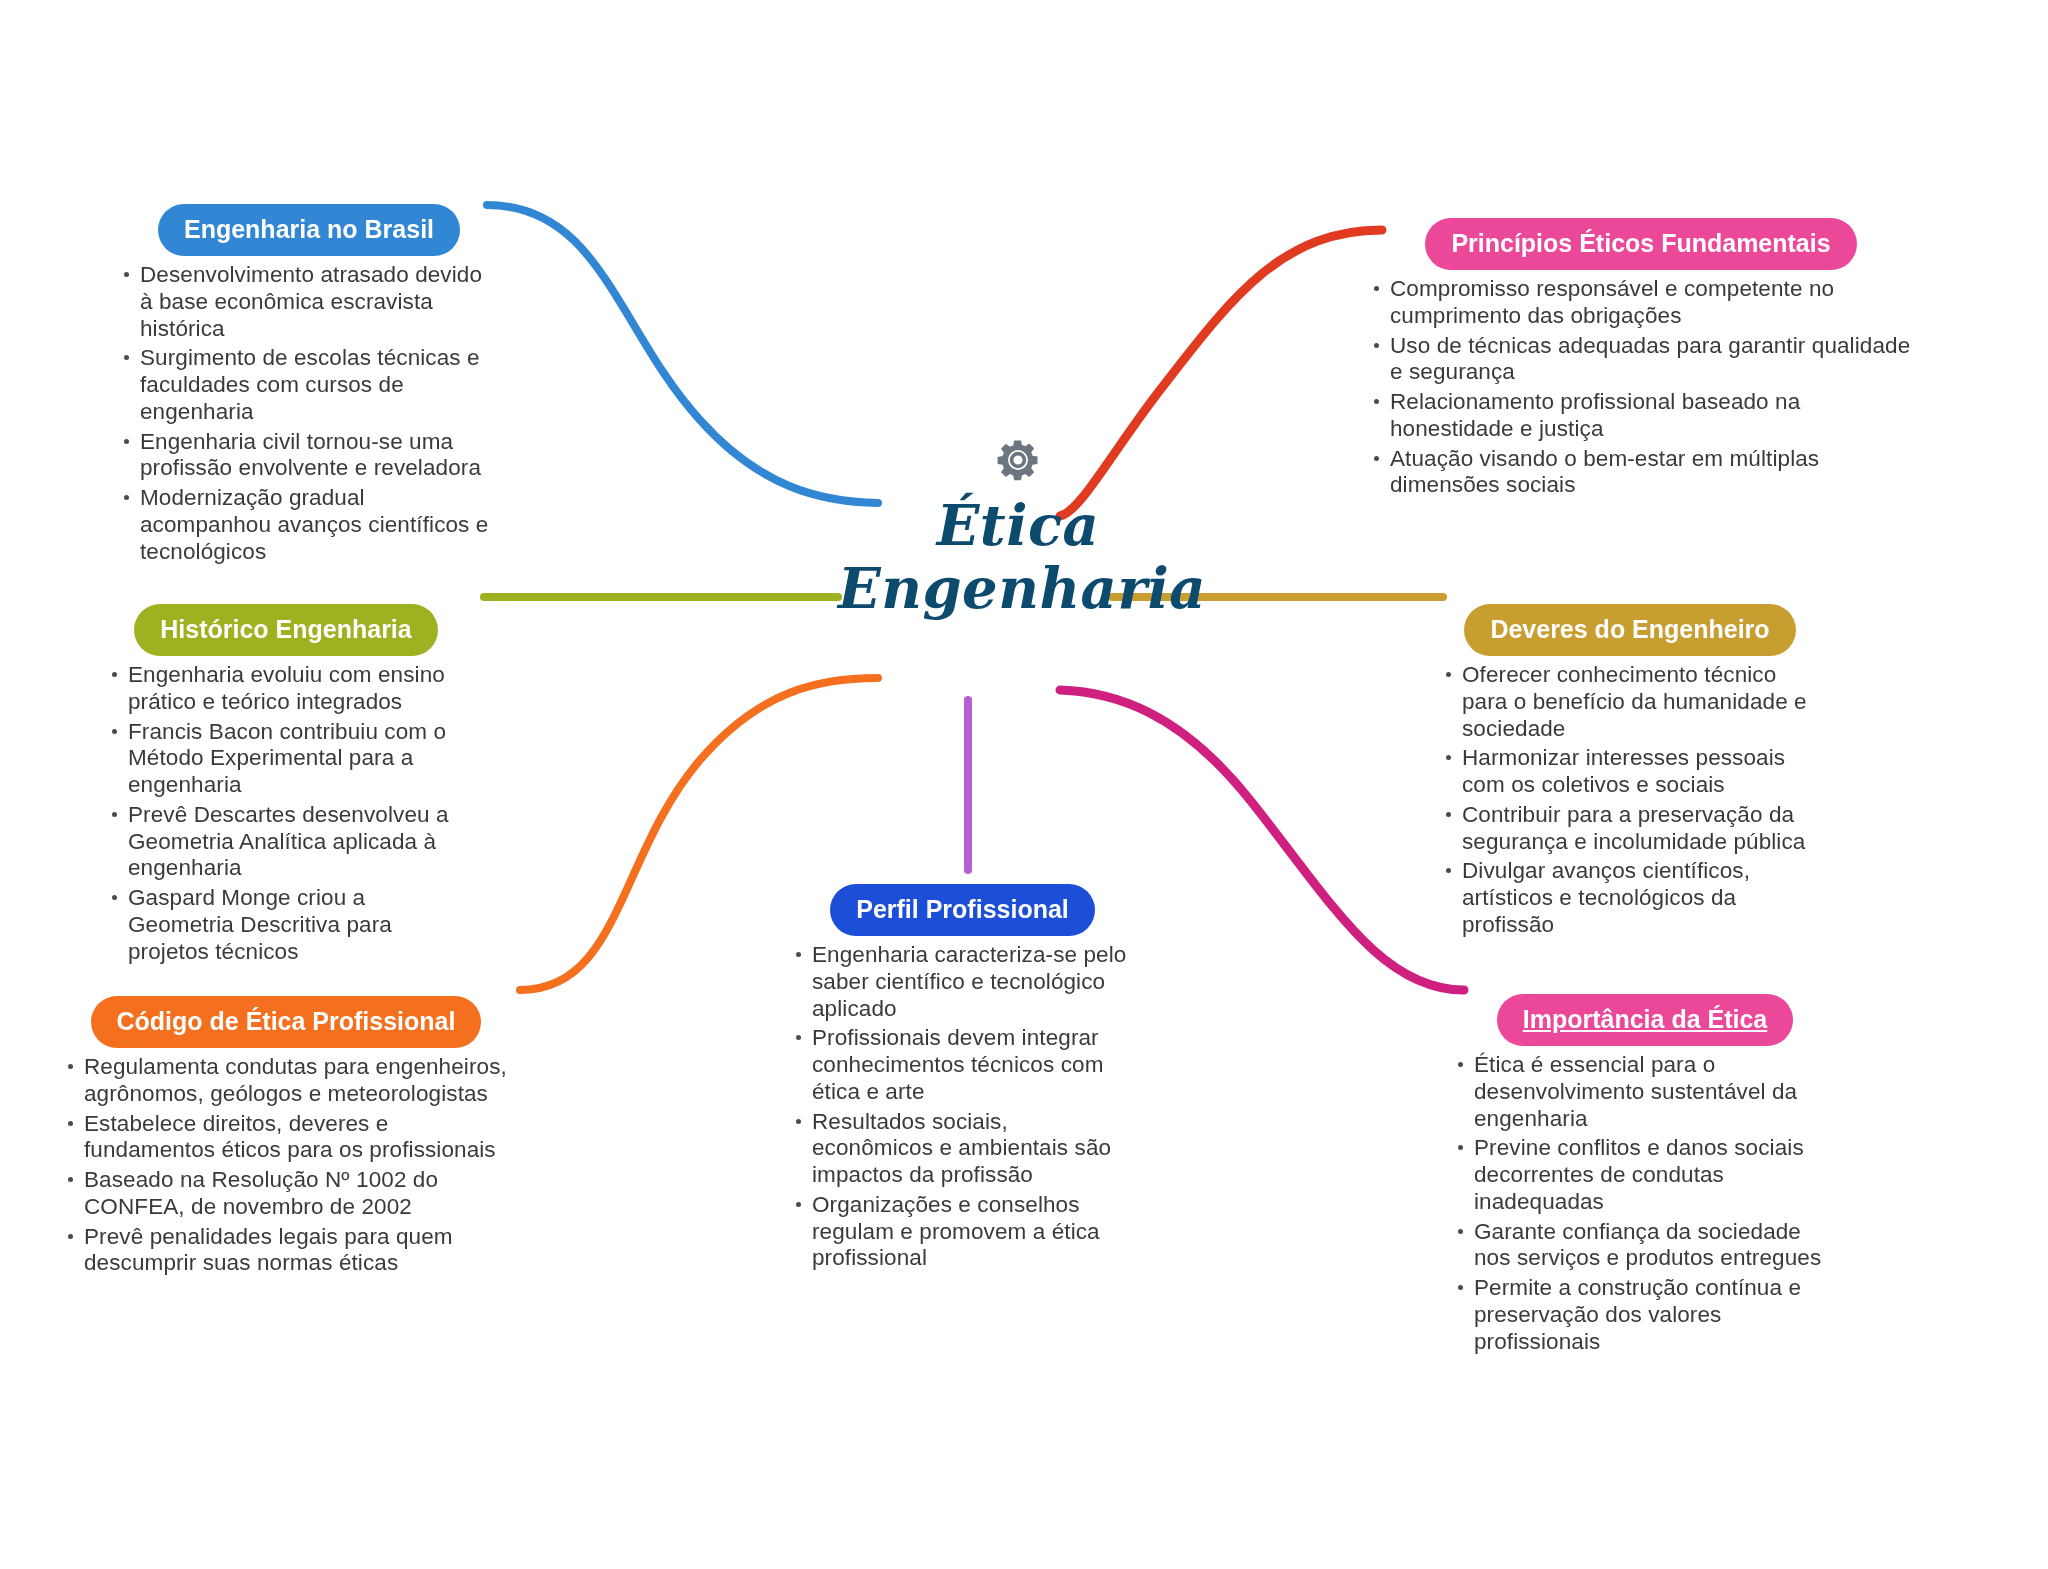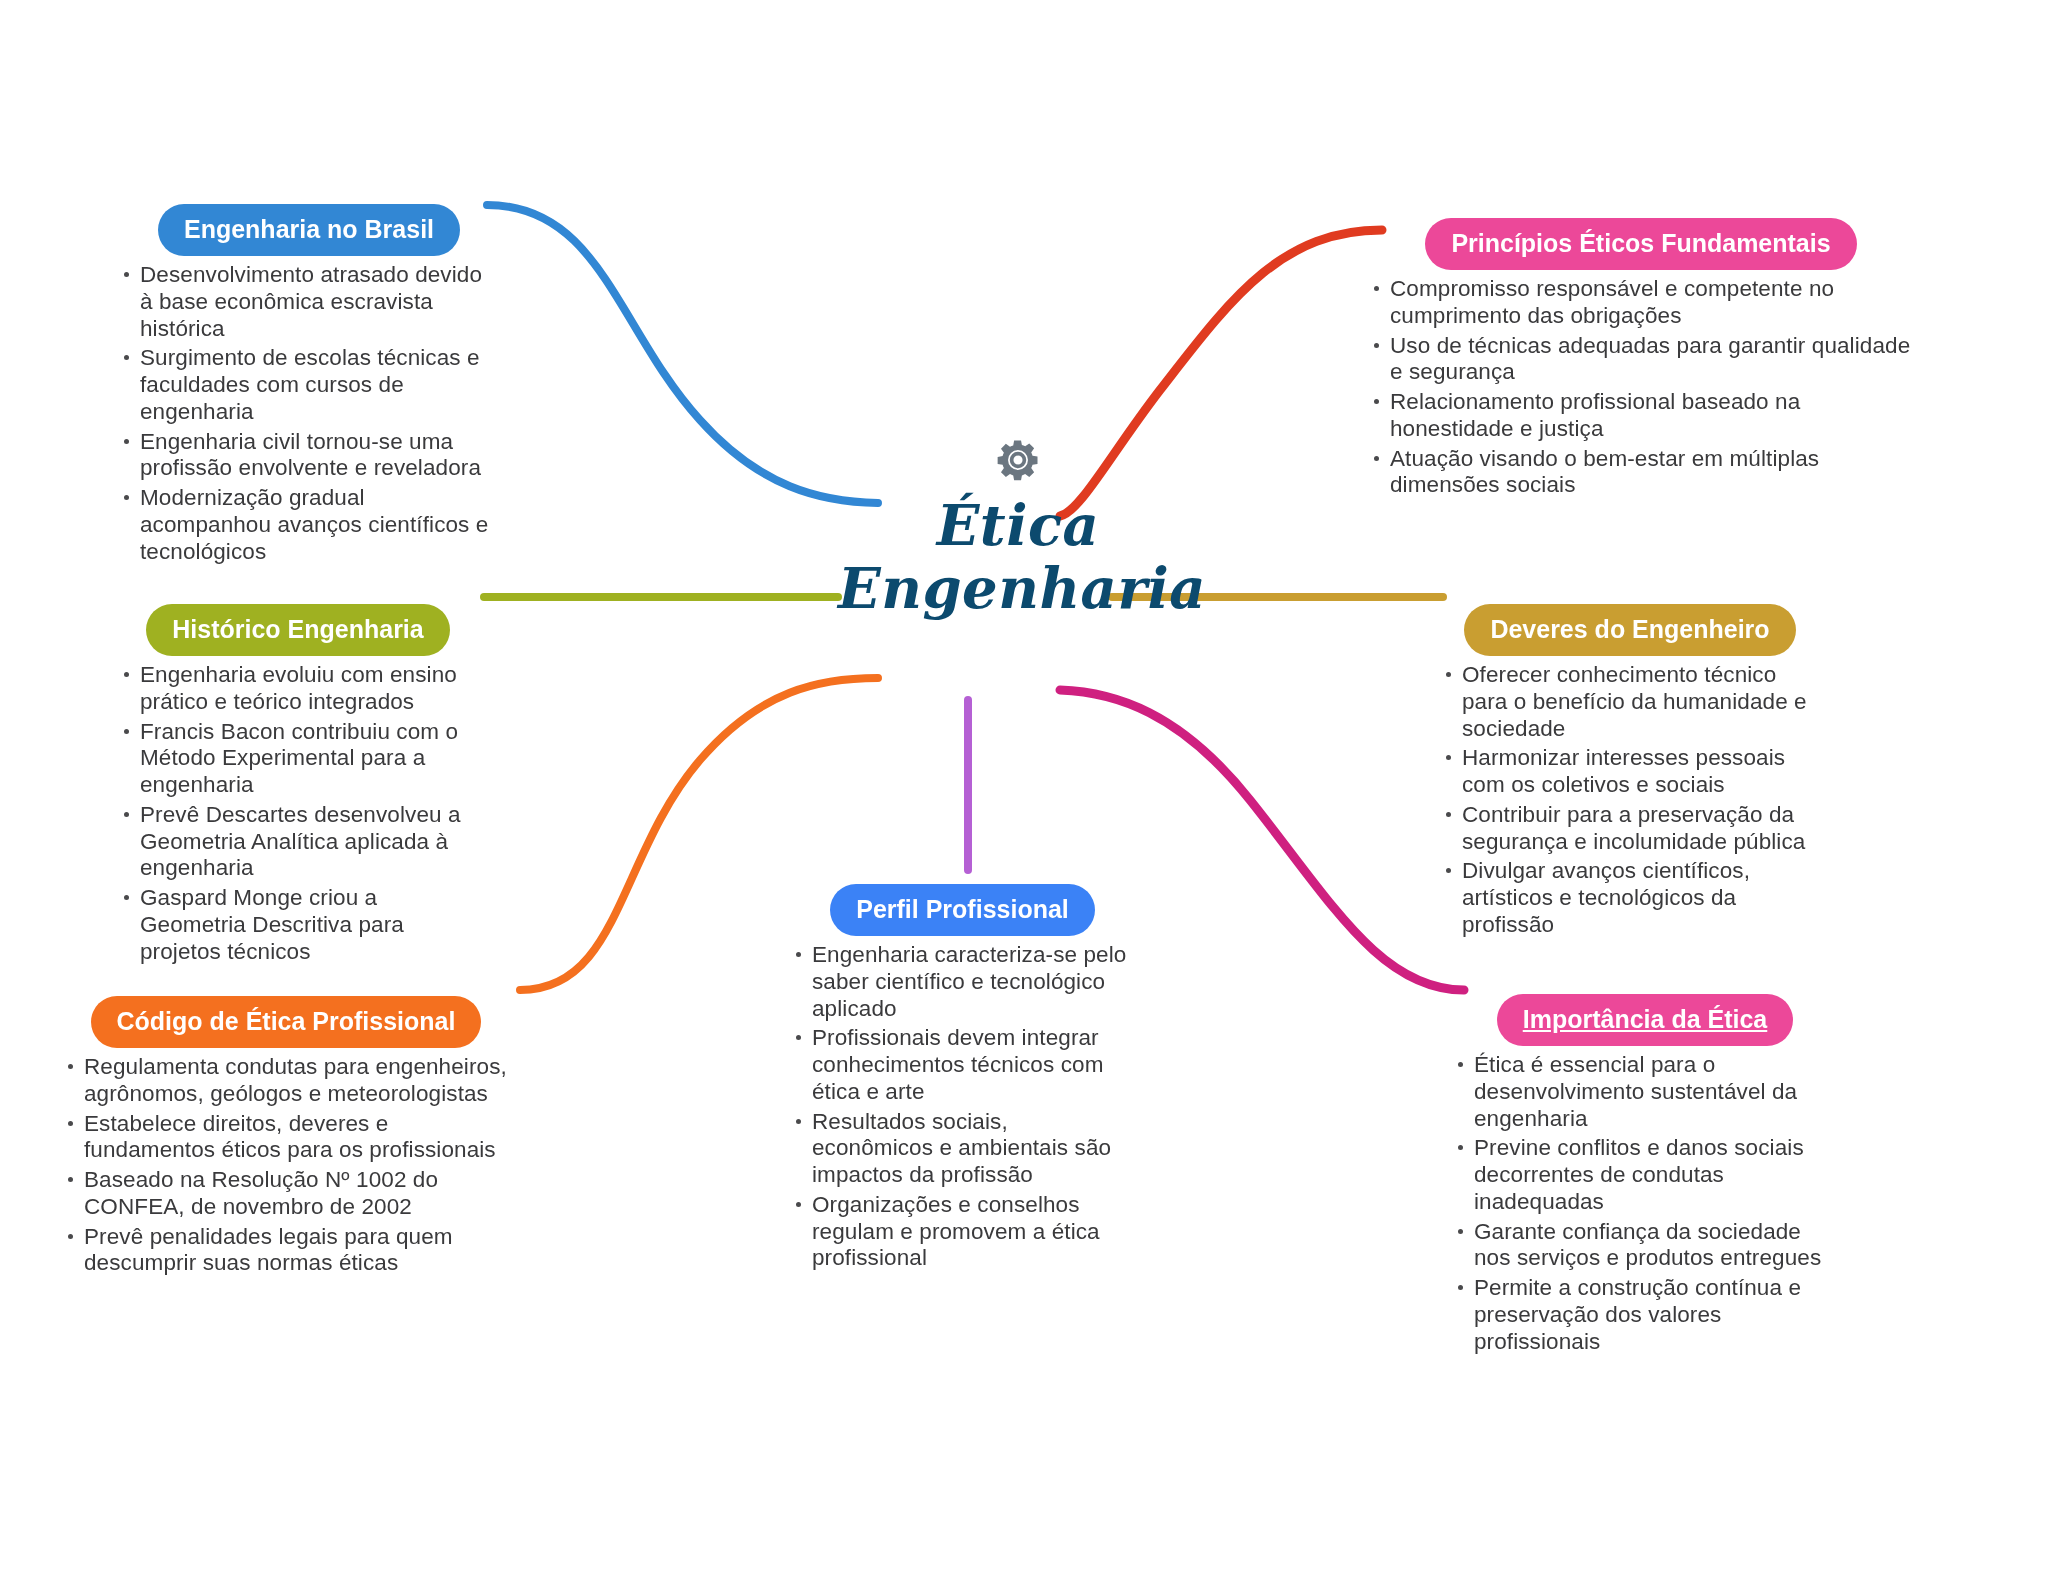--- a/index.html
+++ b/index.html
@@ -67,21 +67,21 @@
     content:"";
     position:absolute;
     left:6px;top:10px;
     width:5px;height:5px;
     border-radius:50%;
     background:#4a4a4c;
   }
 
   
   #b-brasil    {left:118px; top:176px;  width:382px;}
-  #b-historico {left:118px; top:576px;  width:360px;}
+  #b-historico {left:106px; top:576px;  width:360px;}
   #b-codigo    {left:62px;  top:968px;  width:448px;}
   #b-perfil    {left:790px; top:856px;  width:345px;}
   #b-principios{left:1368px;top:190px;  width:546px;}
   #b-deveres   {left:1440px;top:576px;  width:380px;}
   #b-importancia{left:1452px;top:966px; width:386px;}
 </style>
 </head>
 <body>
 
 <div id="canvas">
@@ -147,21 +147,21 @@
     <ul class="bullets">
       <li>Regulamenta condutas para engenheiros, agrônomos, geólogos e meteorologistas</li>
       <li>Estabelece direitos, deveres e fundamentos éticos para os profissionais</li>
       <li>Baseado na Resolução Nº 1002 do CONFEA, de novembro de 2002</li>
       <li>Prevê penalidades legais para quem descumprir suas normas éticas</li>
     </ul>
   </div>
 
   <div class="branch" id="b-perfil">
     <div class="pill-row center">
-      <div class="pill" style="background: #3b82f6;">Perfil Profissional</div>
+      <div class="pill" style="background: #1d4ed8;">Perfil Profissional</div>
     </div>
     <ul class="bullets">
       <li>Engenharia caracteriza-se pelo saber científico e tecnológico aplicado</li>
       <li>Profissionais devem integrar conhecimentos técnicos com ética e arte</li>
       <li>Resultados sociais, econômicos e ambientais são impactos da profissão</li>
       <li>Organizações e conselhos regulam e promovem a ética profissional</li>
     </ul>
   </div>
 
   <div class="branch" id="b-principios">

